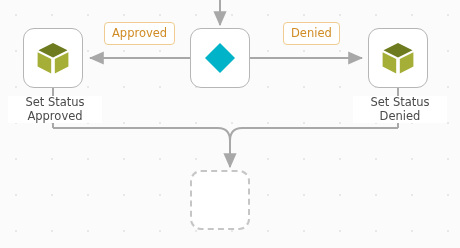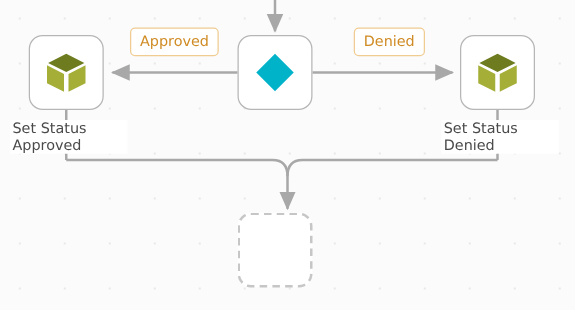--- a/index.html
+++ b/index.html
@@ -40,20 +40,21 @@
     align-items: center;
     justify-content: center;
   }
   .node-placeholder {
     background: #ffffff;
     border: 2px dashed #c6c6c6;
     border-radius: 11px;
   }
   .node-label {
     position: absolute;
+    text-align: center;
     font-size: 11.5px;
     line-height: 13.5px;
     color: #4a4a4a;
     background: #ffffff;
     white-space: pre-line;
     padding: 0 2px;
   }
   .badge {
     position: absolute;
     box-sizing: border-box;

